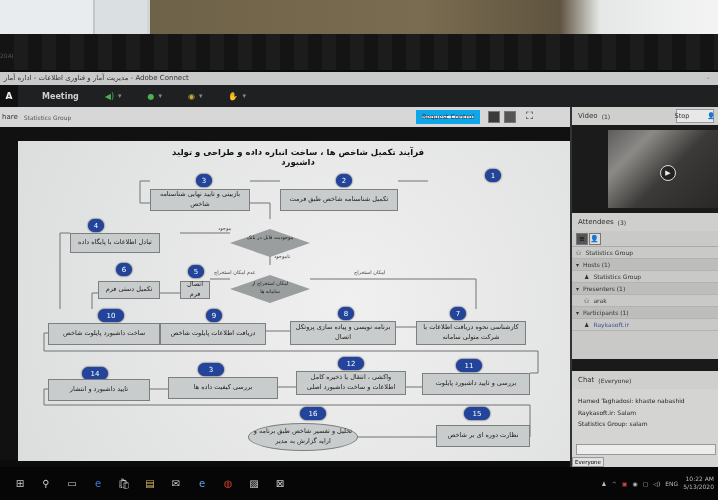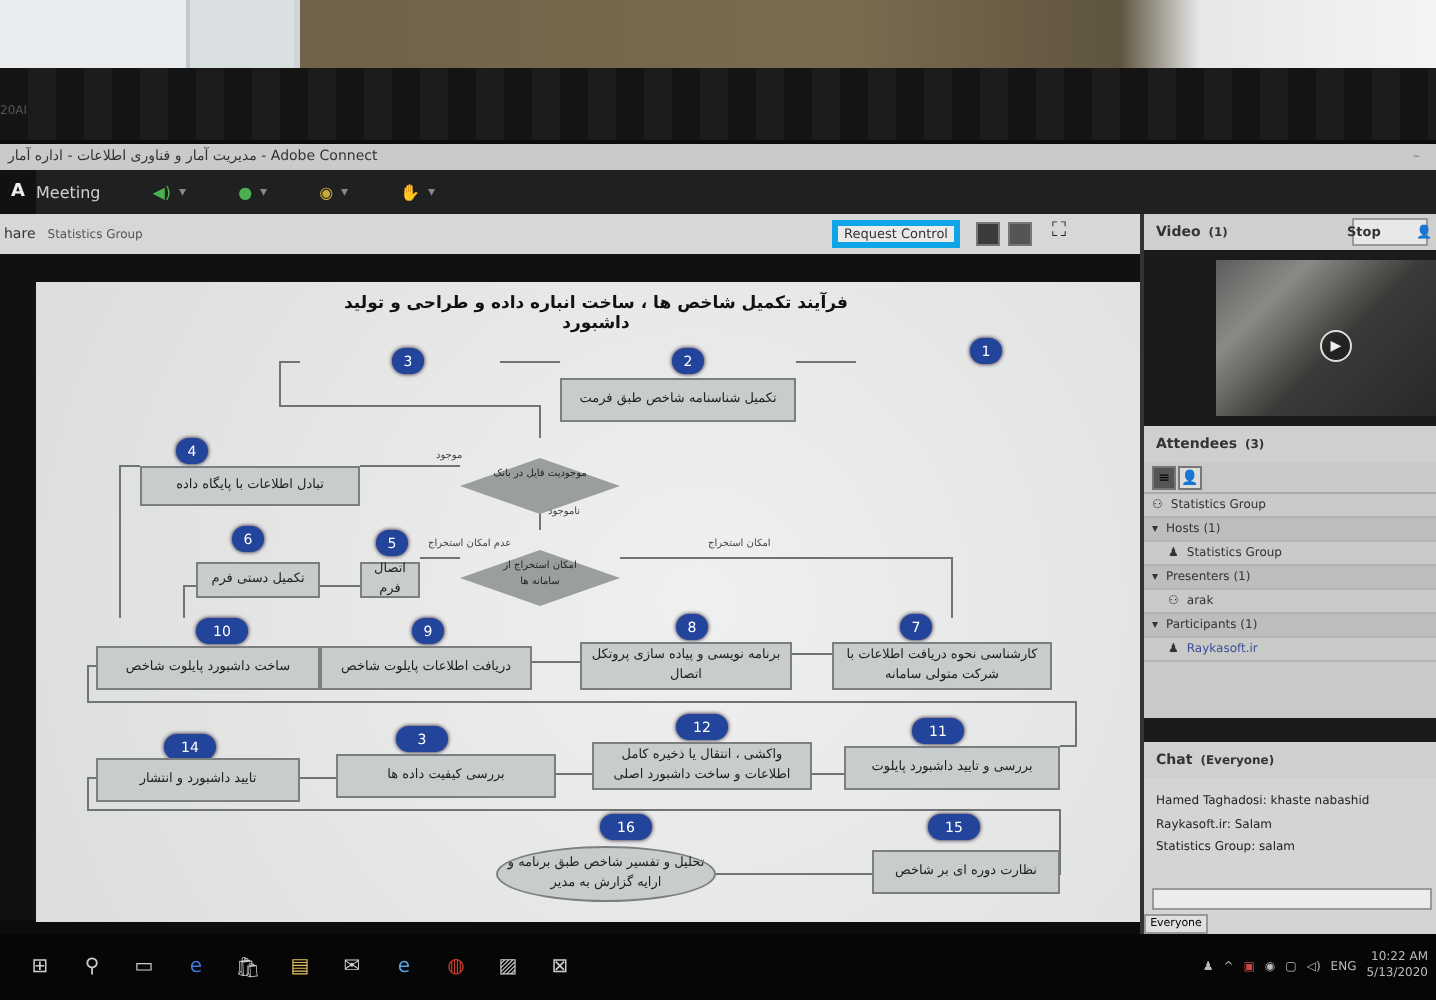--- a/index.html
+++ b/index.html
@@ -6,44 +6,44 @@
   body { width: 718px; height: 500px; overflow: hidden; background: #0c0c0c; font-family: "DejaVu Sans", sans-serif; position: relative; }
   .room { position: absolute; left: 0; top: 0; width: 718px; height: 48px; background: linear-gradient(90deg, #d8dde0 0, #d0d4d6 150px, #6e6248 150px, #7a6c50 420px, #5f5440 560px, #e6e8e8 600px, #f4f4f4 718px); }
   .room .poster { position: absolute; left: 0; top: 0; width: 95px; height: 34px; background: #e9ecef; border-right: 2px solid #c4c8cc; }
   .room .poster2 { position: absolute; left: 95px; top: 0; width: 52px; height: 34px; background: #dadfe2; }
   .bezel { position: absolute; left: 0; top: 34px; width: 718px; height: 36px; background: repeating-linear-gradient(90deg, #141414 0 14px, #1c1c1c 14px 28px); }
   .bezel .label { position: absolute; left: 0; top: 18px; font-size: 6px; color: #555; }
   .titlebar { position: absolute; left: 0; top: 72px; width: 718px; height: 13px; background: #c9cbca; font-size: 7px; color: #333; padding-left: 4px; line-height: 13px; white-space: nowrap; overflow: hidden; }
   .titlebar .min { position: absolute; right: 8px; top: 0; color: #777; }
   .menubar { position: absolute; left: 0; top: 85px; width: 718px; height: 22px; background: #1f2021; color: #cfcfcf; font-size: 8px; display: flex; align-items: center; }
   .menubar .logo { width: 18px; height: 22px; background: #111; color: #eee; font-weight: bold; font-size: 9px; display: flex; align-items: center; justify-content: center; }
-  .menubar .meeting { margin-left: 0; font-weight: normal; }
+  .menubar .meeting { margin-left: 24px; font-weight: bold; }
   .menubar .ic { margin-left: 26px; display: flex; align-items: center; gap: 4px; }
   .menubar .ic .g { color: #4caf50; }
   .menubar .ic .y { color: #c7a93a; }
   .menubar .ic .w { color: #ddd; }
   .menubar .ic .dash { color: #888; font-size: 7px; }
   .sharebar { position: absolute; left: 0; top: 107px; width: 570px; height: 20px; background: #d6d7d6; font-size: 7px; color: #333; display: flex; align-items: center; padding-left: 2px; }
   .sharebar .grp { margin-left: 6px; font-size: 6px; color: #555; }
-  .sharebar .req { position: absolute; left: 416px; top: 3px; height: 14px; width: 64px; border: 3px solid #0ea5e9; background: #eaeaea; font-size: 6.5px; display: flex; align-items: center; justify-content: center; }
+  .sharebar .req { position: absolute; left: 416px; top: 3px; height: 14px; width: 64px; border: 6px solid #0ea5e9; background: #eaeaea; font-size: 6.5px; display: flex; align-items: center; justify-content: center; }
   .sharebar .vbtn { position: absolute; top: 4px; width: 12px; height: 12px; background: #3a3a3a; border: 1px solid #777; }
   .sharebar .full { position: absolute; left: 526px; top: 3px; font-size: 10px; color: #222; }
   .share { position: absolute; left: 0; top: 127px; width: 570px; height: 333px; background: #111; }
   .slide { position: absolute; left: 18px; top: 14px; width: 552px; height: 320px; background: #e7e8e8; background-image: radial-gradient(circle at 60% 50%, #eff0ef 0, #dcdedd 100%); }
   .slide-title { position: absolute; left: 150px; top: 6px; width: 260px; font-size: 8.5px; font-weight: bold; color: #111; text-align: center; direction: rtl; }
   .node { position: absolute; background: #c9cccc; border: 1px solid #7b7f80; font-size: 6.5px; color: #222; display: flex; align-items: center; justify-content: center; text-align: center; direction: rtl; line-height: 1.5; padding: 1px 3px; }
   .oval { border-radius: 50%; }
   .badge { position: absolute; height: 13px; background: #23449b; color: #fff; font-size: 7px; border-radius: 7px; display: flex; align-items: center; justify-content: center; box-shadow: 0 0 2px #102; }
   .diamond { position: absolute; width: 80px; height: 28px; }
   .diamond .shape { position: absolute; left: 0; top: 0; width: 80px; height: 28px; background: #9a9e9f; clip-path: polygon(50% 0, 100% 50%, 50% 100%, 0 50%); }
   .diamond .txt { position: absolute; left: 15px; top: 5px; width: 50px; font-size: 5px; color: #222; text-align: center; line-height: 1.5; direction: rtl; }
   .edge-label { position: absolute; font-size: 5px; color: #444; direction: rtl; }
   svg.lines { position: absolute; left: 0; top: 0; }
   .sidebar { position: absolute; left: 570px; top: 107px; width: 148px; height: 360px; background: #1a1a1a; border-left: 2px solid #333; }
-  .pod-head { height: 18px; background: #cfcfcd; font-size: 7px; color: #333; display: flex; align-items: center; padding-left: 6px; position: relative; font-weight: bold; }
+  .pod-head { height: 18px; background: #cfcfcd; font-size: 7px; color: #333; display: flex; align-items: center; padding-left: 6px; position: relative; }
   .pod-head .cnt { margin-left: 4px; font-size: 6px; }
   .pod-head .stop { position: absolute; right: 4px; top: 2px; height: 14px; width: 38px; border: 1px solid #999; background: #e8e8e8; font-size: 6.5px; display: flex; align-items: center; justify-content: center; gap: 18px; }
   .video { height: 88px; background: #1b1b1b; position: relative; }
   .video .frame { position: absolute; left: 36px; top: 5px; width: 110px; height: 78px; background: linear-gradient(135deg, #5c5c5c 0, #8c8a86 25%, #3c3a38 55%, #2a2826 100%); }
   .video .play { position: absolute; left: 88px; top: 40px; width: 16px; height: 16px; border-radius: 50%; border: 1.5px solid #ddd; color: #eee; font-size: 7px; display: flex; align-items: center; justify-content: center; background: rgba(0,0,0,.4); }
   .attendees { background: #c9cac8; height: 128px; }
   .att-tools { height: 16px; display: flex; align-items: center; padding-left: 4px; gap: 1px; border-bottom: 1px solid #aaa; }
   .att-tools .tb { width: 12px; height: 12px; border: 1px solid #777; background: #ddd; font-size: 7px; display: flex; align-items: center; justify-content: center; }
   .att-row { height: 12px; font-size: 6px; color: #333; display: flex; align-items: center; padding-left: 4px; border-bottom: 1px solid #b3b4b2; gap: 4px; }
   .att-row.sec { background: #bdbebc; }
@@ -131,23 +131,24 @@
     </svg>
 
     <div class="slide-title">فرآیند تکمیل شاخص ها ، ساخت انباره داده و طراحی و تولید داشبورد</div>
 
     <div class="badge" style="left:467px;top:28px;width:16px">1</div>
 
     <div class="badge" style="left:318px;top:33px;width:16px">2</div>
     <div class="node" style="left:262px;top:48px;width:118px;height:22px">تکمیل شناسنامه شاخص طبق فرمت</div>
 
     <div class="badge" style="left:178px;top:33px;width:16px">3</div>
+    <div class="node" style="left:132px;top:48px;width:100px;height:22px">بازبینی و تایید نهایی شناسنامه شاخص</div>
 
     <div class="badge" style="left:70px;top:78px;width:16px">4</div>
-    <div class="node" style="left:52px;top:92px;width:110px;height:20px">تبادل اطلاعات با پایگاه داده</div>
+    <div class="node" style="left:52px;top:92px;width:90px;height:20px">تبادل اطلاعات با پایگاه داده</div>
 
     <div class="diamond" style="left:212px;top:88px">
       <div class="shape"></div>
       <div class="txt">موجودیت فایل در بانک</div>
     </div>
     <div class="edge-label" style="left:200px;top:84px">موجود</div>
     <div class="edge-label" style="left:256px;top:112px">ناموجود</div>
 
     <div class="badge" style="left:98px;top:122px;width:16px">6</div>
     <div class="node" style="left:80px;top:140px;width:62px;height:18px">تکمیل دستی فرم</div>

